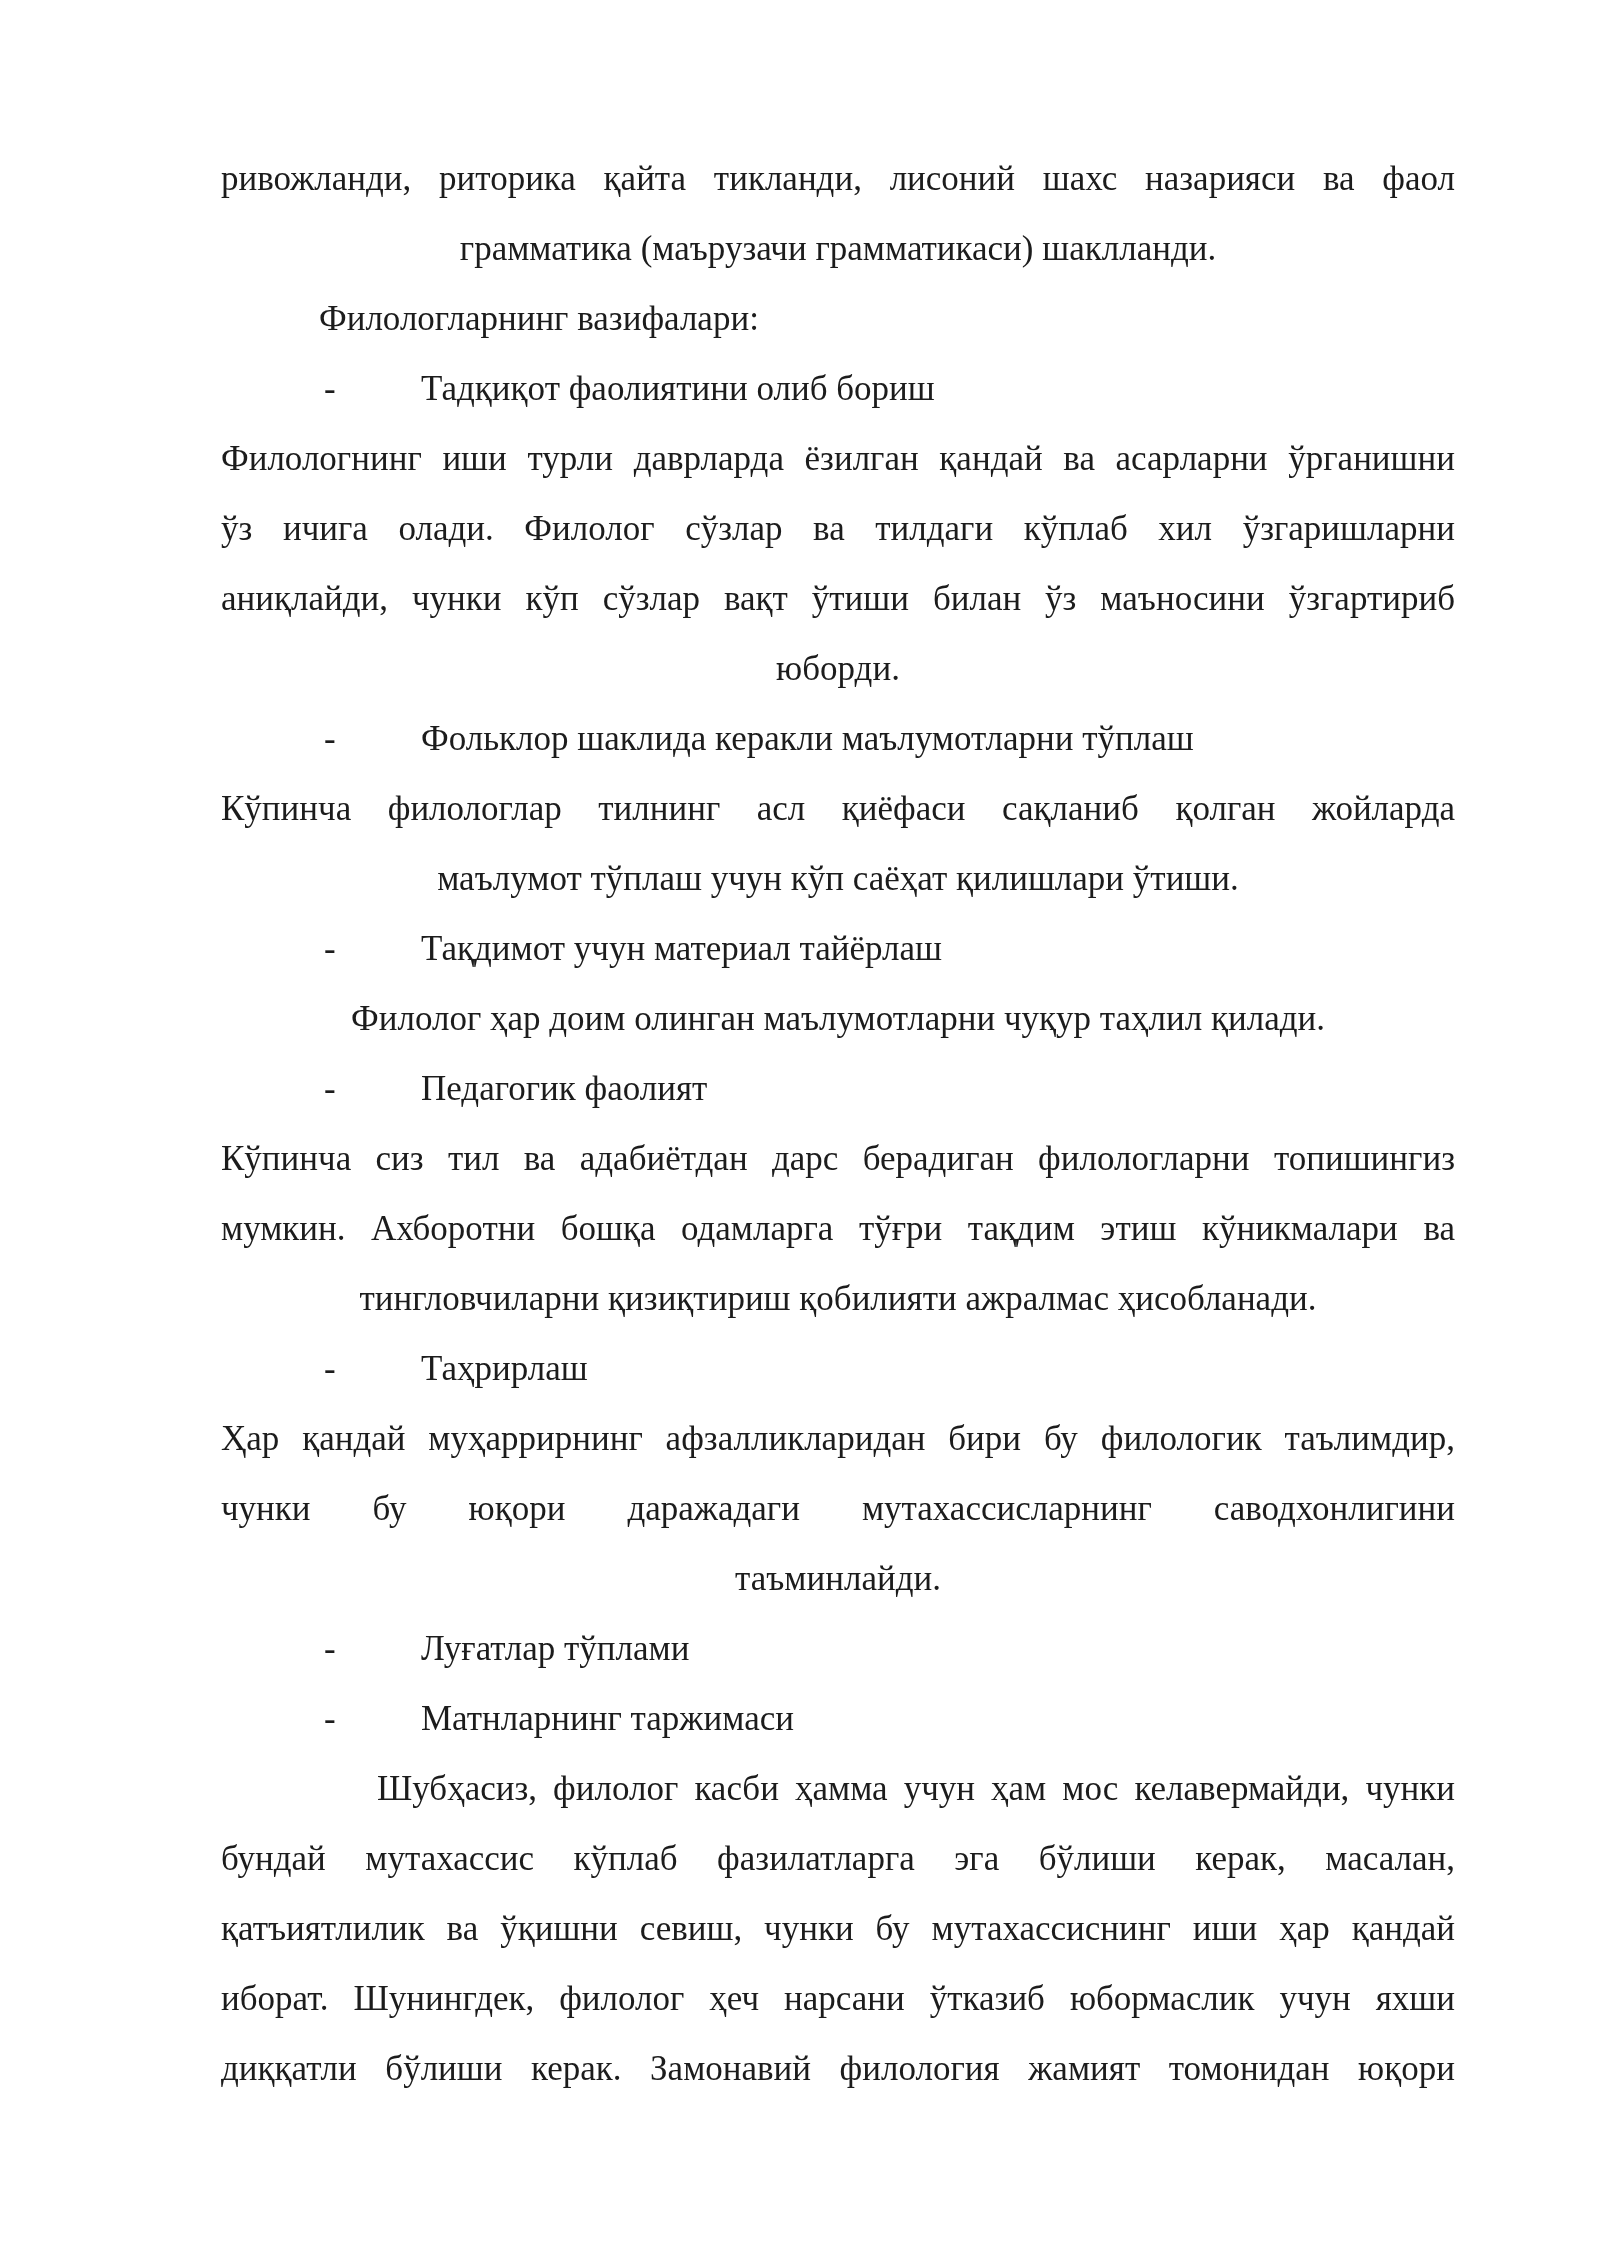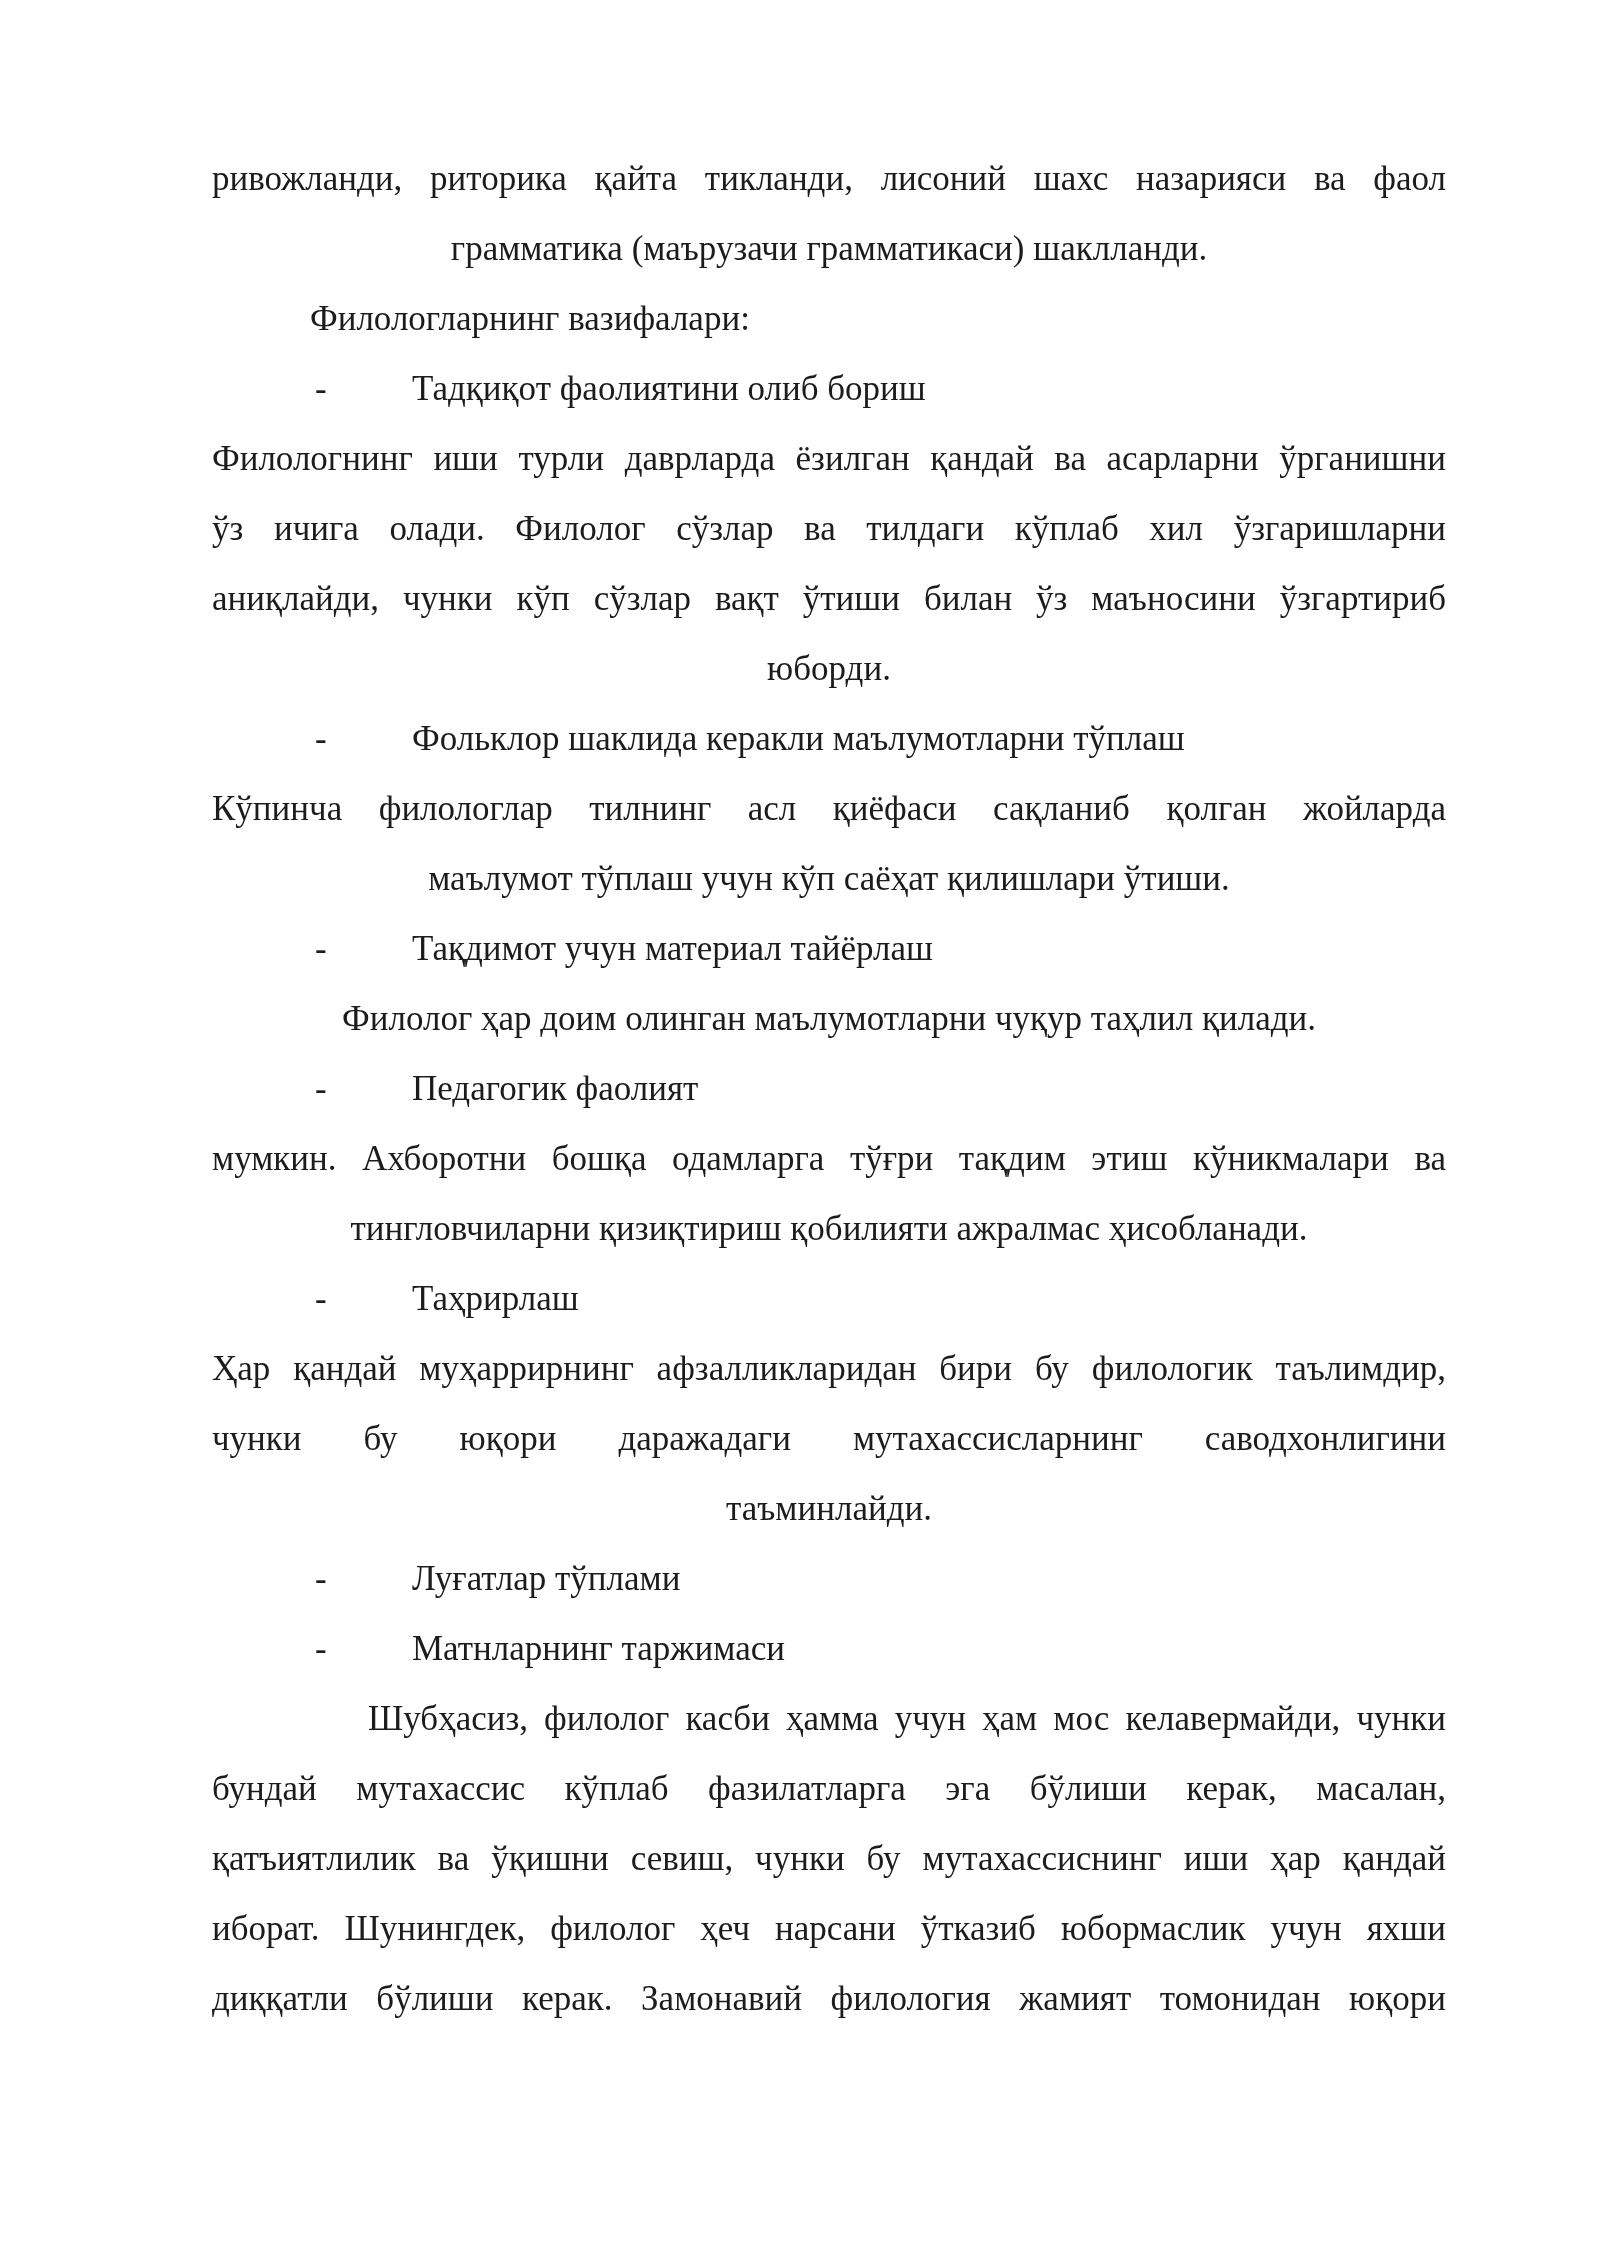--- a/index.html
+++ b/index.html
@@ -11,21 +11,21 @@
     position: relative;
     width: 1600px;
     height: 2262px;
     background: #ffffff;
     overflow: hidden;
     font-family: "Liberation Serif", "DejaVu Serif", serif;
     color: #1c1c1c;
   }
   .content {
     position: absolute;
-    left: 212px;
+    left: 221px;
     top: 144px;
     width: 1234px;
     font-size: 35px;
   }
   .line {
     height: 70px;
     line-height: 70px;
     overflow: hidden;
     white-space: normal;
   }
@@ -70,20 +70,21 @@
       <div class="line para-justify">Филологнинг иши турли даврларда ёзилган қандай ва асарларни ўрганишни</div>
       <div class="line para-justify">ўз ичига олади. Филолог сўзлар ва тилдаги кўплаб хил ўзгаришларни</div>
       <div class="line para-justify">аниқлайди, чунки кўп сўзлар вақт ўтиши билан ўз маъносини ўзгартириб</div>
       <div class="line para-left">юборди.</div>
       <div class="line bullet"><span class="marker">-</span><span>Фольклор шаклида керакли маълумотларни тўплаш</span></div>
       <div class="line para-justify">Кўпинча филологлар тилнинг асл қиёфаси сақланиб қолган жойларда</div>
       <div class="line para-left">маълумот тўплаш учун кўп саёҳат қилишлари ўтиши.</div>
       <div class="line bullet"><span class="marker">-</span><span>Тақдимот учун материал тайёрлаш</span></div>
       <div class="line para-left">Филолог ҳар доим олинган маълумотларни чуқур таҳлил қилади.</div>
       <div class="line bullet"><span class="marker">-</span><span>Педагогик фаолият</span></div>
+      <div class="line para-justify">Кўпинча сиз тил ва адабиётдан дарс берадиган филологларни топишингиз</div>
       <div class="line para-justify">мумкин. Ахборотни бошқа одамларга тўғри тақдим этиш кўникмалари ва</div>
       <div class="line para-left">тингловчиларни қизиқтириш қобилияти ажралмас ҳисобланади.</div>
       <div class="line bullet"><span class="marker">-</span><span>Таҳрирлаш</span></div>
       <div class="line para-justify">Ҳар қандай муҳаррирнинг афзалликларидан бири бу филологик таълимдир,</div>
       <div class="line para-justify">чунки бу юқори даражадаги мутахассисларнинг саводхонлигини</div>
       <div class="line para-left">таъминлайди.</div>
       <div class="line bullet"><span class="marker">-</span><span>Луғатлар тўплами</span></div>
       <div class="line bullet"><span class="marker">-</span><span>Матнларнинг таржимаси</span></div>
       <div class="line indent-justify">Шубҳасиз, филолог касби ҳамма учун ҳам мос келавермайди, чунки</div>
       <div class="line para-justify">бундай мутахассис кўплаб фазилатларга эга бўлиши керак, масалан,</div>

